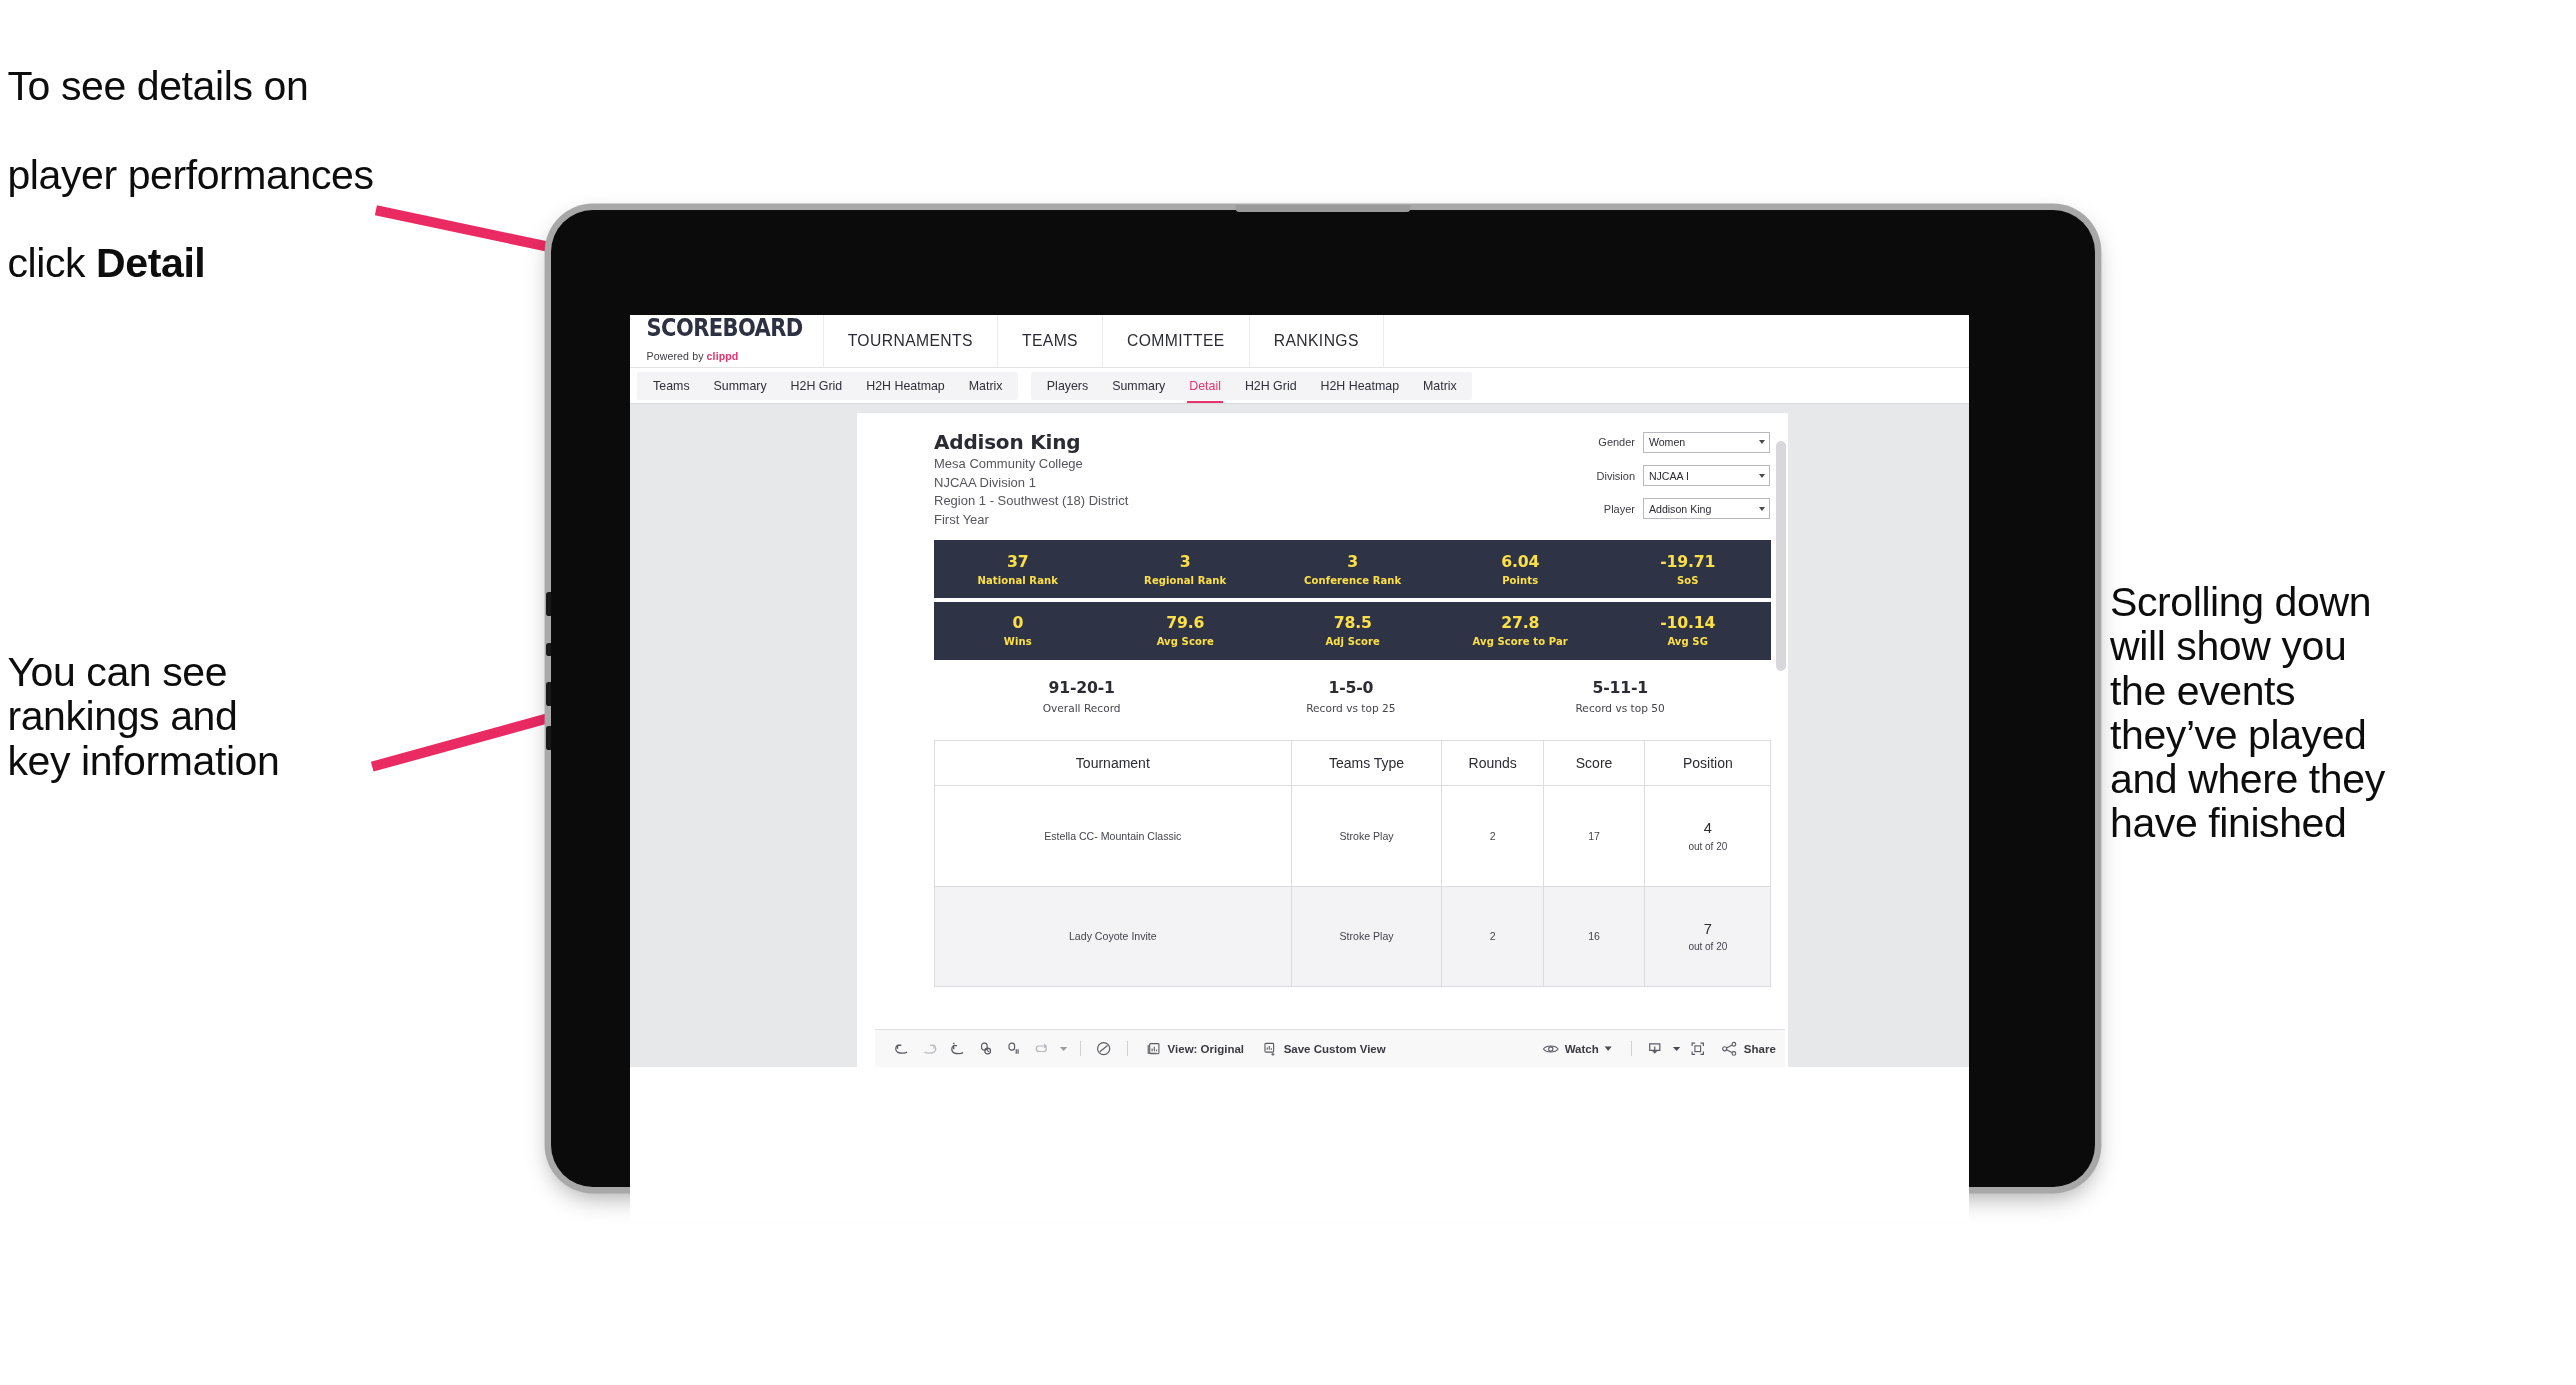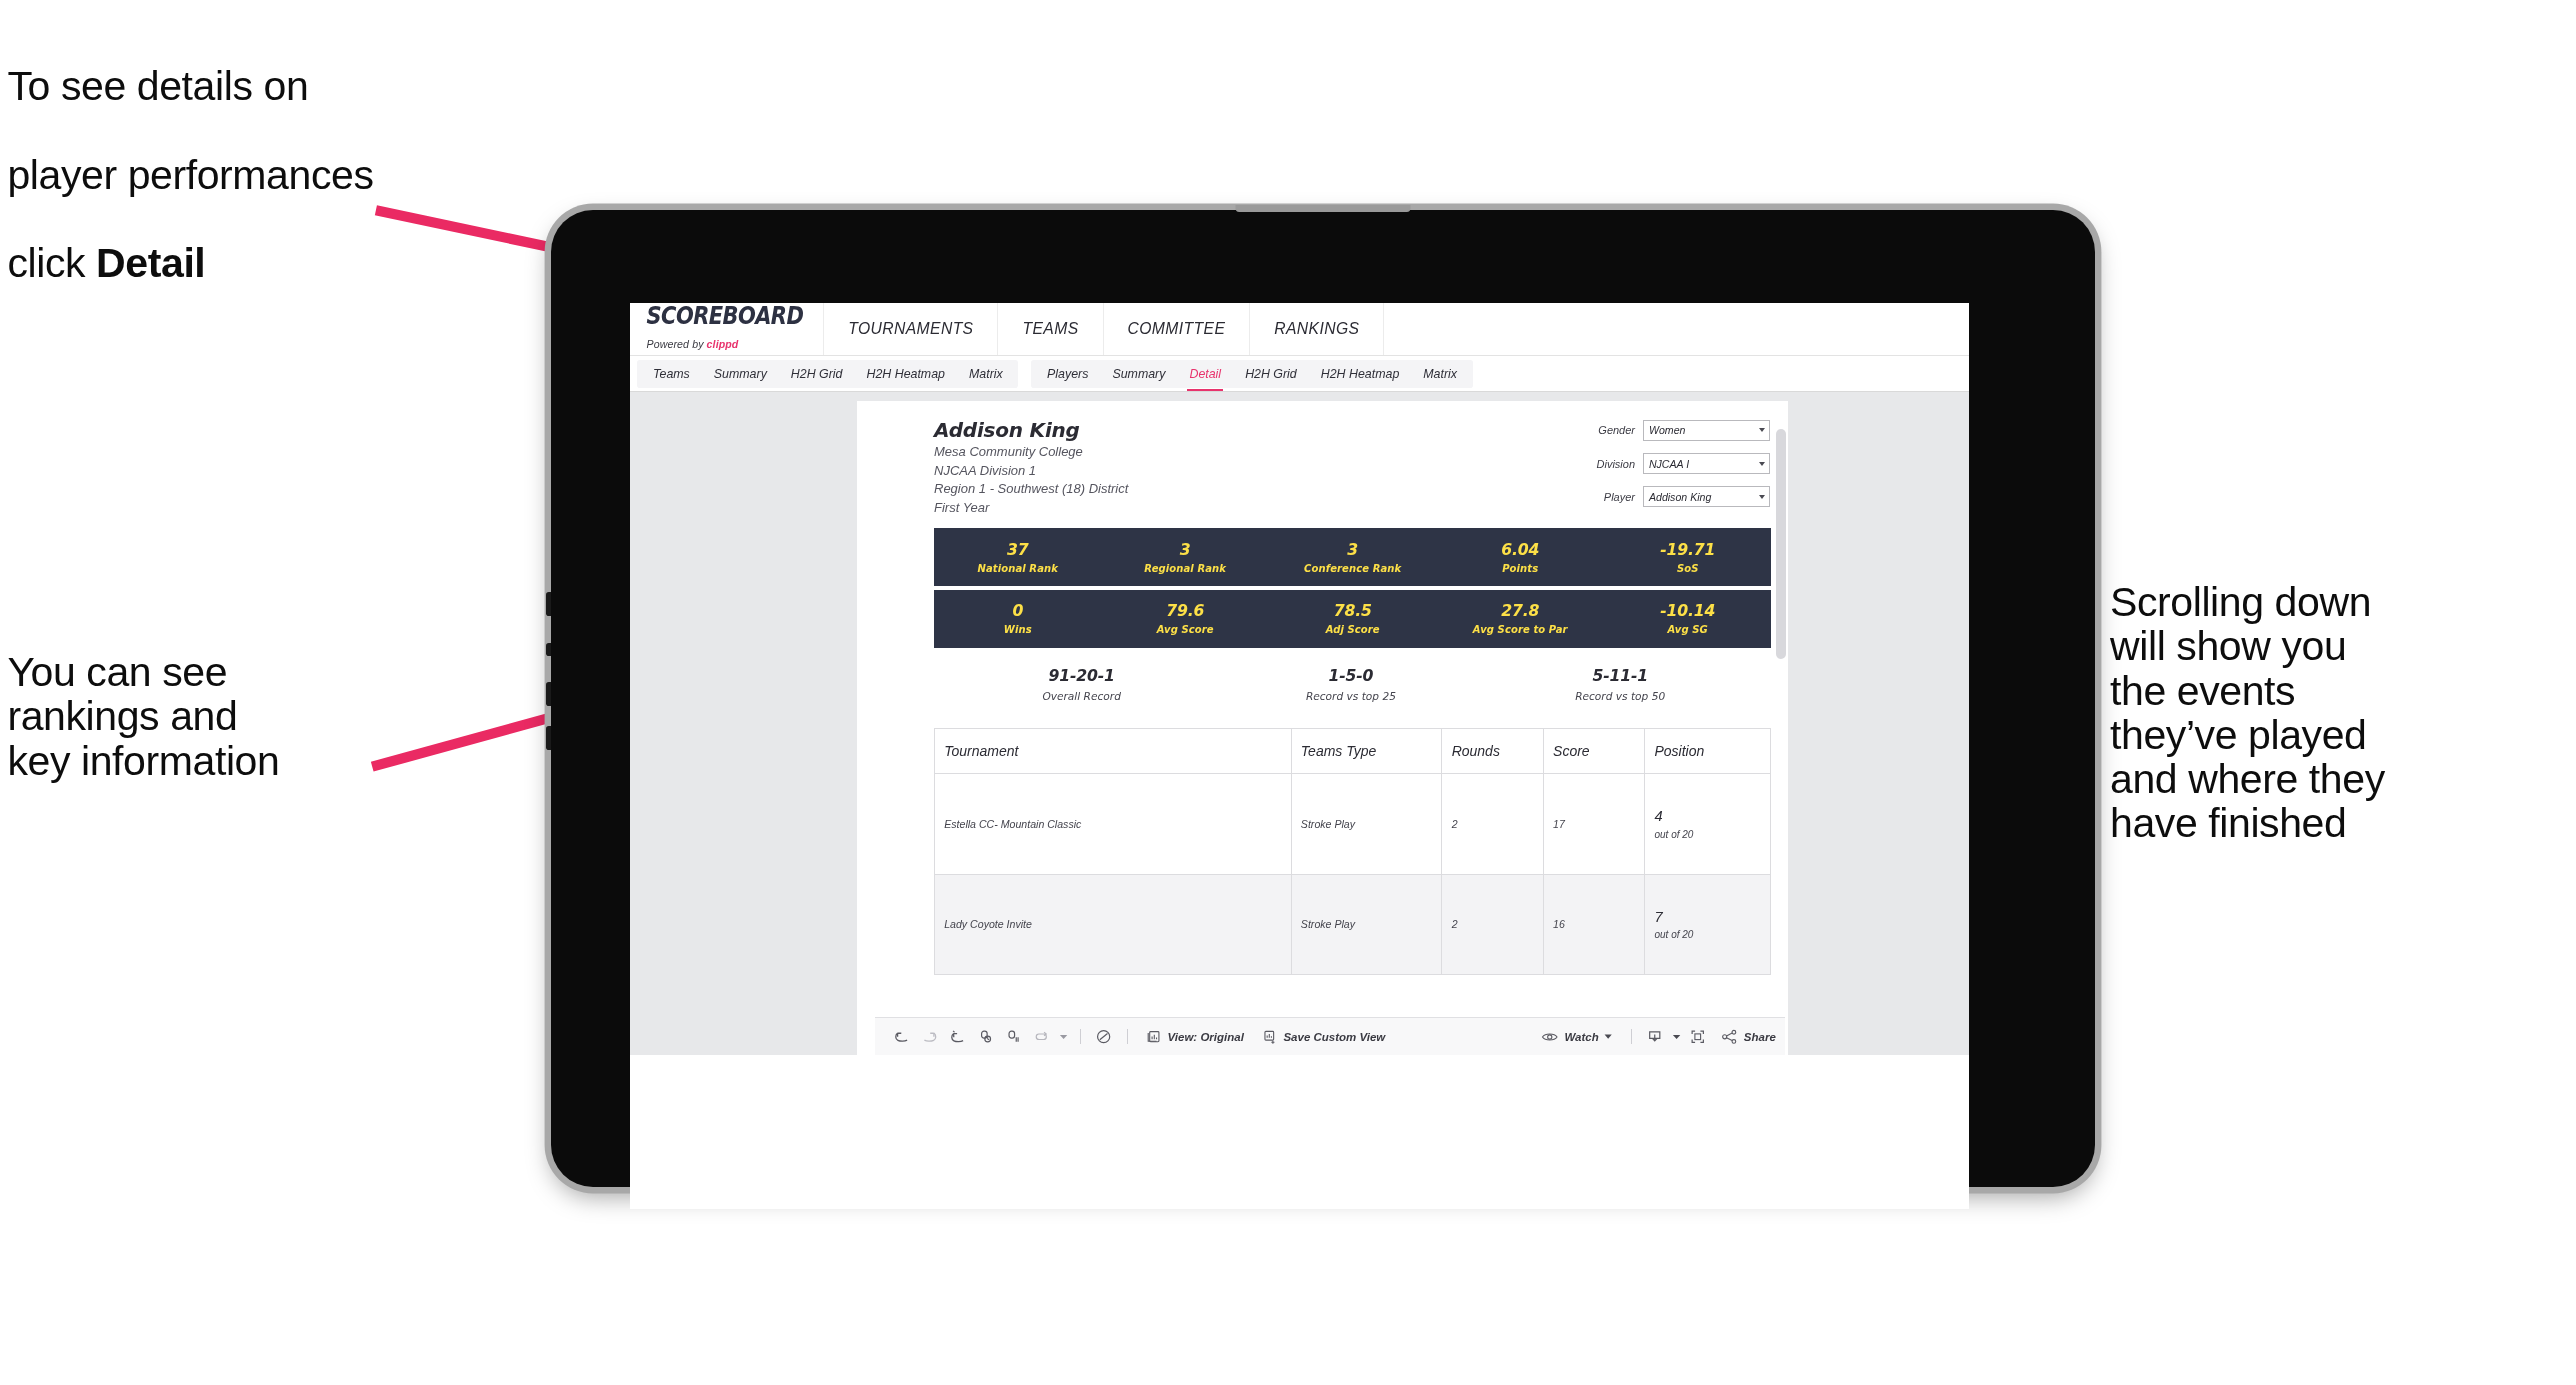--- a/index.html
+++ b/index.html
@@ -47,25 +47,24 @@
   }
   .side-btn{
     position:absolute;left:-4.6px;width:4.6px;background:#1a1a1a;border-radius:2.8px 0 0 2.8px;
   }
   #sb1{top:382px;height:24px;}
   #sb2{top:433px;height:13px;}
   #sb3{top:472px;height:24px;}
   #sb4{top:516px;height:24px;}
   #browser{
     position:absolute;
-    left:630px;top:303px;
+    left:630px;top:315px;
     width:1339px;height:906px;
     background:#ffffff;
     overflow:hidden;
-    font-style:italic;
   }
 
   
   #site-header{
     position:relative;height:52px;background:#ffffff;
     border-bottom:0.9px solid #e3e3e3;
     display:flex;align-items:stretch;
   }
   .hdr-cell{
     display:flex;align-items:center;justify-content:center;
@@ -155,21 +154,21 @@
   .stat .l{font-size:10px;font-weight:bold;margin-top:3.7px;letter-spacing:0.1px;}
 
   
   #records{display:flex;margin-top:18.4px;padding:0 16.6px 0 13px;}
   .record{flex:1;text-align:center;font-family:"DejaVu Sans",sans-serif;color:#2b2b33;}
   .record .v{font-size:15.7px;font-weight:bold;letter-spacing:-0.2px;}
   .record .l{font-size:10.6px;color:#44444d;margin-top:4.6px;}
 
   
   #tbl{margin-top:26px;width:100%;border-collapse:collapse;table-layout:fixed;}
-  #tbl th,#tbl td{border:0.9px solid #dcdcdf;text-align:left;vertical-align:middle;}
+  #tbl th,#tbl td{border:0.9px solid #dcdcdf;text-align:center;vertical-align:middle;}
   #tbl th{
     font-size:14px;font-weight:normal;color:#2b2b33;padding:8.3px 9.2px;height:28px;
   }
   #tbl td{font-size:10.6px;color:#44444d;padding:9.2px;height:81px;}
   #tbl tr.alt td{background:#f3f3f5;}
   .col-tourn{width:41%;}
   .col-type{width:16%;}
   .col-rounds{width:10%;margin-top:23px;}
   .col-score{width:10%;}
   .col-pos{width:13%;text-align:center;}

